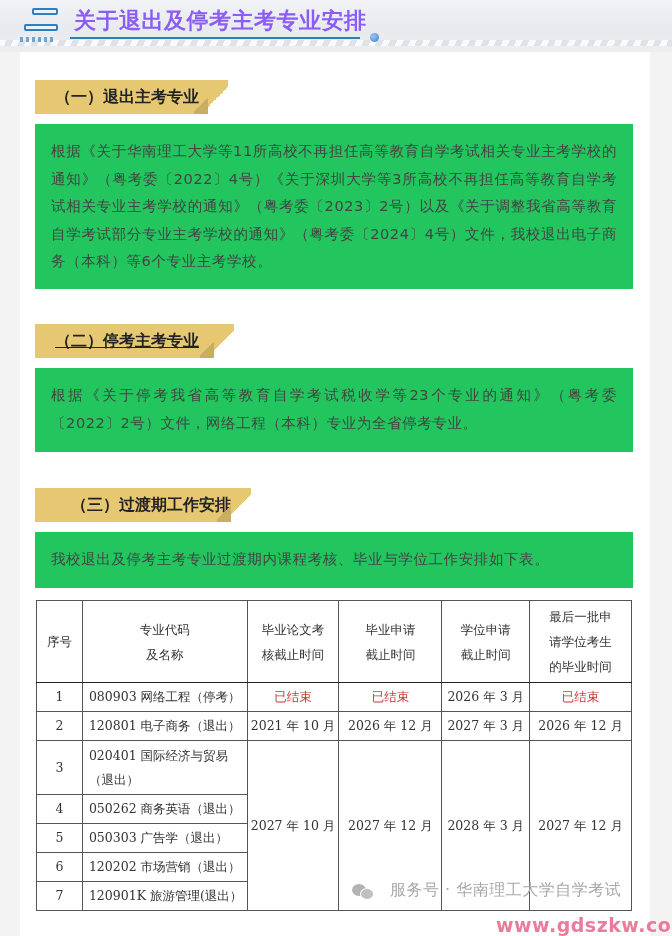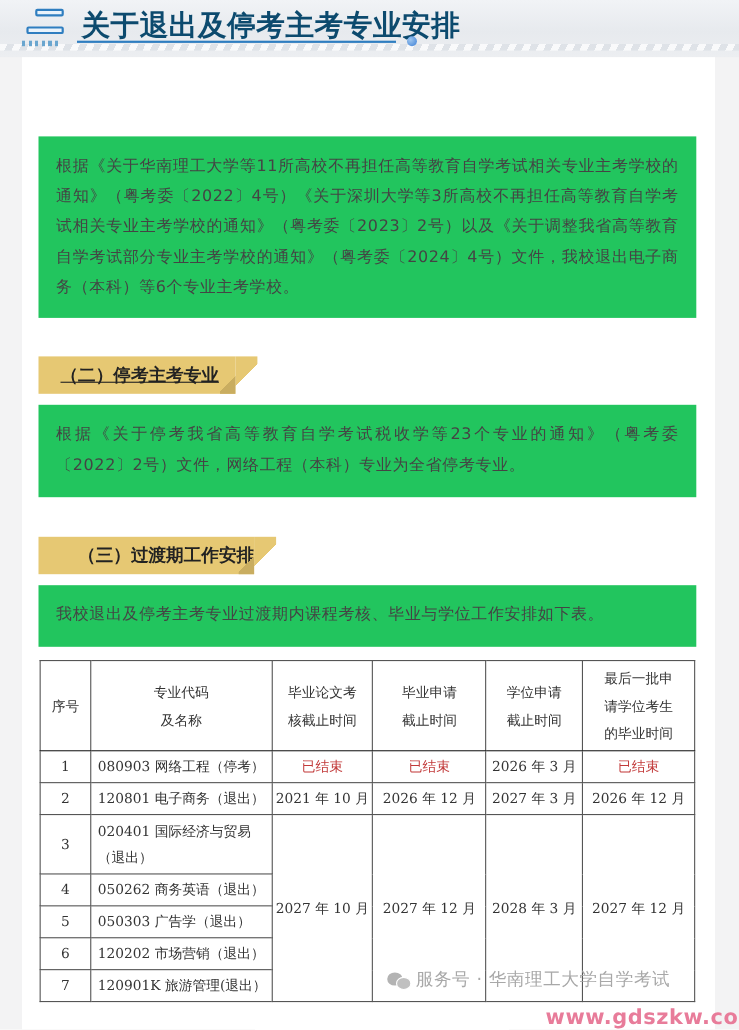--- a/index.html
+++ b/index.html
@@ -26,21 +26,21 @@
   .deco-bar2 {
     position: absolute; left: 6px; top: 18px; width: 34px; height: 7px;
     border: 2px solid #2f7ec0; border-radius: 2px; background: #eaf3fb;
   }
   .deco-dots {
     position: absolute; left: 2px; top: 31px; width: 36px; height: 5px;
     background: repeating-linear-gradient(90deg, #6aa6cf 0 3px, transparent 3px 6px);
   }
   .page-title {
     position: absolute; left: 74px; top: 6px;
-    font-size: 26px; font-weight: bold; color: #0c4a6e; letter-spacing: 0.5px;
+    font-size: 22px; font-weight: bold; color: #8b5cf6; letter-spacing: 0.5px;
   }
   .title-underline {
     position: absolute; left: 70px; top: 37px; width: 290px; height: 2px; background: #2f7ec0;
   }
   .title-dot {
     position: absolute; left: 370px; top: 33px; width: 9px; height: 9px; border-radius: 50%;
     background: radial-gradient(circle at 35% 35%, #9ec6ef, #3b7fd6);
   }
   .card {
     position: absolute; left: 20px; top: 52px; width: 630px; height: 884px;
@@ -78,21 +78,21 @@
     border: 1px solid #555; text-align: center; vertical-align: middle;
     font-weight: normal; padding: 2px 3px; line-height: 24px;
   }
   table.schedule { border: 1.5px solid #222; }
   table.schedule thead th { border-bottom: 1.5px solid #222; height: 82px; line-height: 25px; }
   .red { color: #c23a3a; }
   .left { text-align: left !important; padding-left: 6px !important; }
   .watermark {
     position: absolute; left: 352px; top: 880px; font-size: 16px; color: #a8a8a8;
     font-family: "DejaVu Sans", sans-serif; letter-spacing: 0.5px;
-    display: flex; align-items: center; gap: 4px;
+    display: flex; align-items: center; gap: 16px;
   }
   .wechat-icon { width: 22px; height: 16px; position: relative; display: inline-block; }
   .wechat-icon::before { content: ""; position: absolute; left: 0; top: 1px; width: 14px; height: 12px; border-radius: 50%; background: #b3b3b3; }
   .wechat-icon::after { content: ""; position: absolute; left: 8px; top: 5px; width: 12px; height: 10px; border-radius: 50%; background: #c0c0c0; border: 1px solid #fff; }
   .site-url {
     position: absolute; left: 496px; top: 914px; font-size: 19px; font-weight: bold;
     color: #e87c9a; font-family: "DejaVu Sans", sans-serif; letter-spacing: 0.5px;
   }
 </style>
 </head>
@@ -103,20 +103,24 @@
   <div class="deco-bar1"></div>
   <div class="deco-bar2"></div>
   <div class="deco-dots"></div>
 </div>
 <div class="page-title">关于退出及停考主考专业安排</div>
 <div class="title-underline"></div>
 <div class="title-dot"></div>
 
 <div class="card">
 
+  <div class="section-tag" style="top:28px;width:173px;">
+    <span>（一）退出主考专业</span>
+    <span class="fold"></span>
+  </div>
   <div class="text-box" style="top:72px;height:165px;">根据《关于华南理工大学等11所高校不再担任高等教育自学考试相关专业主考学校的通知》（粤考委〔2022〕4号）《关于深圳大学等3所高校不再担任高等教育自学考试相关专业主考学校的通知》（粤考委〔2023〕2号）以及《关于调整我省高等教育自学考试部分专业主考学校的通知》（粤考委〔2024〕4号）文件，我校退出电子商务（本科）等6个专业主考学校。</div>
 
   <div class="section-tag" style="top:272px;width:179px;text-decoration:underline;">
     <span>（二）停考主考专业</span>
     <span class="fold"></span>
   </div>
   <div class="text-box" style="top:316px;height:84px;">根据《关于停考我省高等教育自学考试税收学等23个专业的通知》（粤考委〔2022〕2号）文件，网络工程（本科）专业为全省停考专业。</div>
 
   <div class="section-tag" style="top:436px;width:196px;padding-left:36px;">
     <span>（三）过渡期工作安排</span>

